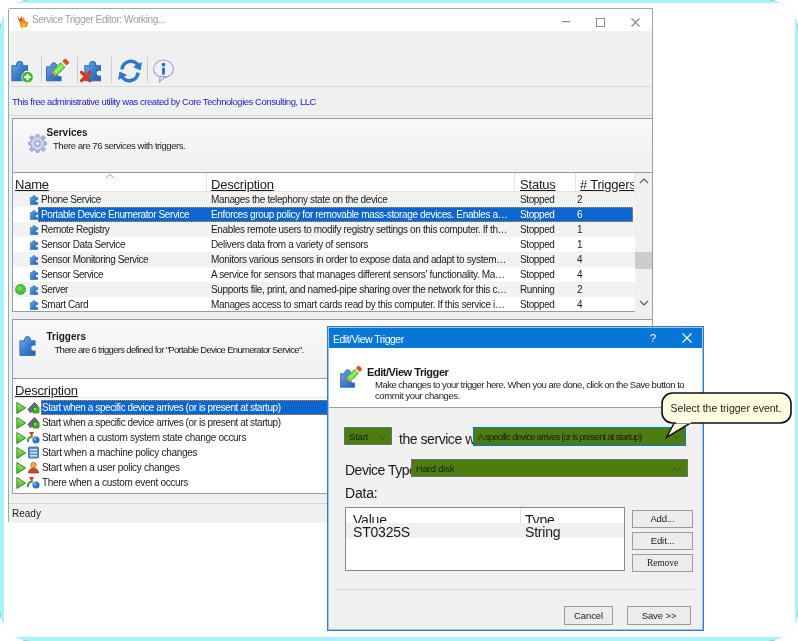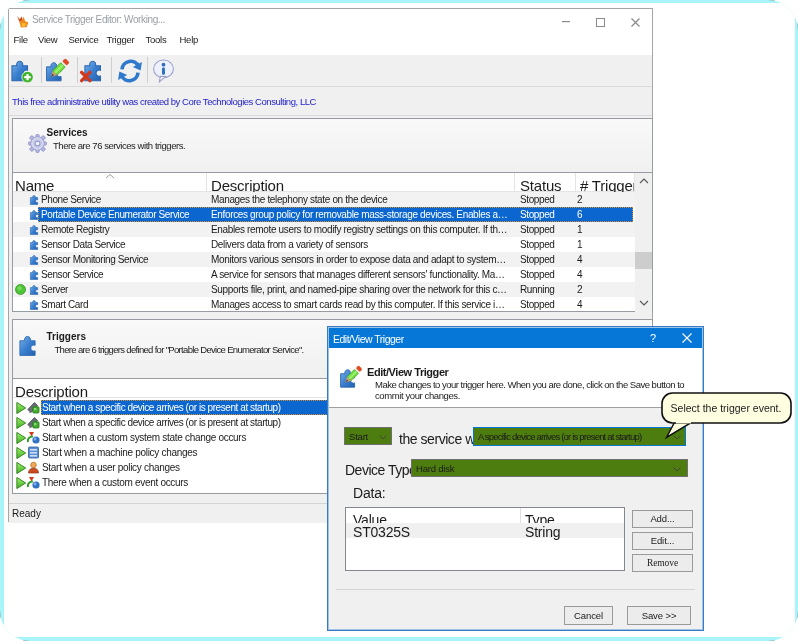--- a/index.html
+++ b/index.html
@@ -14,21 +14,21 @@
 #menubar{position:absolute;left:0;top:22px;width:100%;height:24px;background:#fff;}
 .menu{position:absolute;top:2.5px;font-size:9.5px;color:#1b1b1b;letter-spacing:-0.25px;}
 #toolbar{position:absolute;left:0;top:46px;width:100%;height:31px;background:#f0f0f0;border-bottom:1px solid #dadada;}
 .tsep{position:absolute;top:2px;width:1px;height:26px;background:#cfcfcf;}
 #infostrip{position:absolute;left:0;top:78px;width:100%;height:28px;background:#f0f0f0;border-bottom:1px solid #dadada;}
 #infostrip span{position:absolute;left:3px;top:9px;font-size:9.5px;color:#2323cc;letter-spacing:-0.45px;}
 .panel{position:absolute;left:3px;width:641px;background:#fff;border:1px solid #979ca3;box-sizing:border-box;}
 .phead{position:absolute;left:0;top:0;width:100%;background:linear-gradient(#f9f9f9,#f0f0f0);border-bottom:1px solid #979ca3;}
 .ptitle{position:absolute;font-size:10px;font-weight:bold;color:#1b1b1b;letter-spacing:0px;}
 .psub{position:absolute;font-size:9.5px;color:#1b1b1b;letter-spacing:-0.45px;}
-.hdr{font-size:15px;color:#1b1b1b;position:absolute;letter-spacing:-0.2px;}
+.hdr{font-size:13px;color:#1b1b1b;position:absolute;letter-spacing:-0.2px;text-decoration:underline;}
 .row{position:absolute;left:1px;width:620px;height:15px;}
 .rowg{background:#f2f2f2;}
 .rtxt{position:absolute;top:2px;font-size:10px;color:#1b1b1b;white-space:nowrap;letter-spacing:-0.4px;}
 .desc{left:198px;width:297px;overflow:hidden;text-overflow:ellipsis;letter-spacing:-0.35px !important;}
 .sel{position:absolute;background:#0b66cf;outline:1px dotted #d98e2b;outline-offset:-1px;}
 .seltxt{color:#fff;}
 #statusbar{position:absolute;left:0;top:494px;width:100%;height:19px;background:#f0f0f0;border-top:1px solid #d4d4d4;}
 #statusbar span{position:absolute;left:3px;top:4px;font-size:10px;color:#1b1b1b;}
 
 #sbar{position:absolute;left:622px;top:54px;width:17px;height:139px;background:#f0f0f0;}
@@ -103,28 +103,20 @@
     </svg>
     <span id="title-text">Service Trigger Editor: Working...</span>
     <svg class="abs" style="left:553px;top:12px" width="9" height="2">
           <rect width="8" height="1.2" fill="#8a8a8a"></rect>
         </svg>
     <div class="abs" style="left:587px;top:9px;width:7px;height:7px;border:1px solid #8a8a8a"></div>
     <svg class="abs" style="left:622px;top:9px" width="10" height="10">
           <path d="M0.5 0.5 L8.5 8.5 M8.5 0.5 L0.5 8.5" stroke="#8a8a8a" stroke-width="1.2"></path>
         </svg>
   </div>
-  <div id="menubar">
-    <span class="menu" style="left:4.5px">File</span>
-    <span class="menu" style="left:29px">View</span>
-    <span class="menu" style="left:59.5px">Service</span>
-    <span class="menu" style="left:97.5px">Trigger</span>
-    <span class="menu" style="left:136.5px">Tools</span>
-    <span class="menu" style="left:170.5px">Help</span>
-  </div>
   <div id="toolbar">
     <div class="tsep" style="left:32px"></div>
     <div class="tsep" style="left:68px"></div>
     <div class="tsep" style="left:102px"></div>
     <div class="tsep" style="left:138px"></div>
     <svg class="abs" style="left:0px;top:3px" width="25" height="25" viewBox="0 0 17 17">
       <use href="#pz" fill="url(#pzg)" stroke="#2b66b0" stroke-width="0.7"></use>
       <circle cx="12.6" cy="13" r="3.9" fill="#3fb32a" stroke="#fff" stroke-width="0.5"></circle>
       <path d="M12.6 10.8 V15.2 M10.4 13 H14.8" stroke="#fff" stroke-width="1.5"></path>
     </svg>
@@ -382,21 +374,21 @@
           <path d="M0.5 0.5 L4 4 L7.5 0.5" fill="none" stroke="#444" stroke-width="1"></path>
         </svg>
   </div>
   <span class="dlabel" style="left:17px;top:135px;letter-spacing:-0.5px;">Device Type:</span>
   <div class="combo" style="left:83px;top:132px;width:277px;height:18px;">
     <span class="ct">Hard disk</span>
     <svg class="abs" style="right:6px;top:7px" width="8" height="5">
           <path d="M0.5 0.5 L4 4 L7.5 0.5" fill="none" stroke="#444" stroke-width="1"></path>
         </svg>
   </div>
-  <span class="dlabel" style="left:17px;top:158px;margin-left:8px;">Data:</span>
+  <span class="dlabel" style="left:17px;top:158px;">Data:</span>
   <div class="abs" style="left:17px;top:180px;width:280px;height:64px;background:#fff;border:1px solid #828790;box-sizing:border-box;">
     <span class="dlabel" style="left:7px;top:4px;">Value</span>
     <span class="dlabel" style="left:179px;top:4px;">Type</span>
     <div class="abs" style="left:174px;top:0;width:1px;height:15px;background:#e0e0e0;"></div>
     <div class="abs" style="left:0;top:15px;width:278px;height:15px;background:#f0f0f0;">
       <span class="dlabel" style="left:7px;top:1px;">ST0325S</span>
       <span class="dlabel" style="left:179px;top:1px;">String</span>
     </div>
   </div>
   <div class="btn" style="left:304px;top:183px;width:61px;height:18px;line-height:16px;">Add...</div>

